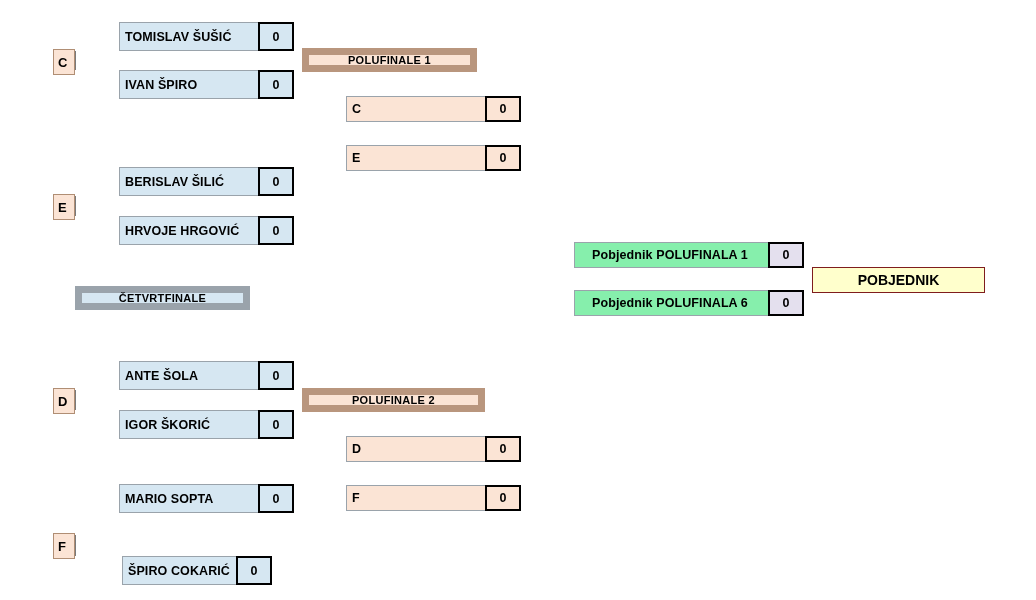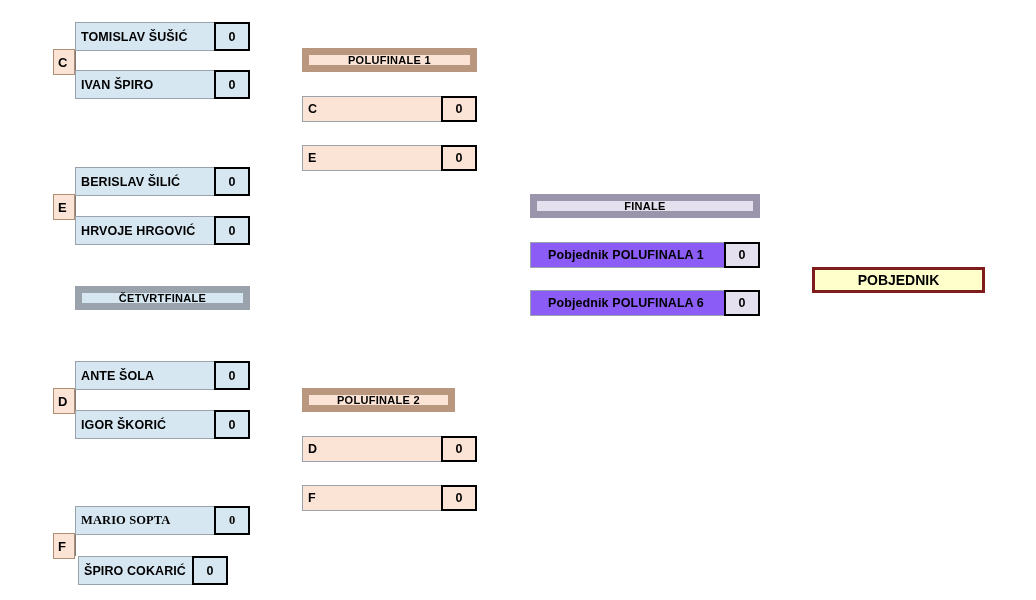--- a/index.html
+++ b/index.html
@@ -25,20 +25,21 @@
   
   .match {
     position: absolute;
   }
 
   .slot {
     position: absolute;
     display: flex;
     align-items: stretch;
     box-sizing: border-box;
+    margin-left: 44px;
   }
 
   .slot .namecell {
     flex: 1 1 auto;
     box-sizing: border-box;
     display: flex;
     align-items: center;
     font-size: 12.5px;
     font-weight: bold;
     letter-spacing: 0.1px;
@@ -62,21 +63,21 @@
 
   
   .qf .namecell { background: #d6e7f2; }
   .qf .scorecell { background: #d6e7f2; }
 
   
   .sf .namecell { background: #fbe4d5; }
   .sf .scorecell { background: #fbe4d5; }
 
   
-  .fin .namecell { background: #8b5cf6; padding-left: 17px; }
+  .fin .namecell { background: #86efac; padding-left: 17px; }
   .fin .scorecell { background: #e4e0ee; }
 
   
   .banner {
     position: absolute;
     box-sizing: border-box;
     display: flex;
     align-items: center;
     justify-content: center;
     font-size: 11px;
@@ -111,21 +112,21 @@
   
   .winner {
     position: absolute;
     box-sizing: border-box;
     display: flex;
     align-items: center;
     justify-content: center;
     font-size: 14px;
     font-weight: bold;
     background: #ffffcc;
-    border: 3px solid #7f1d1d;
+    border: 1px solid #7f1d1d;
   }
 </style>
 </head>
 <body>
 
 <div id="stage">
 
   <div class="match">
     <div class="slot qf" style="left:75px; top:22px; width:175px; height:29px;">
       <div class="namecell">TOMISLAV ŠUŠIĆ</div>
@@ -161,21 +162,21 @@
     </div>
     <div class="slot qf" style="left:75px; top:410px; width:175px; height:29px;justify-content:space-between;">
       <div class="namecell">IGOR ŠKORIĆ</div>
       <div class="scorecell" style="width:36px;">0</div>
     </div>
     <div class="connector" style="left:75px; top:390px; height:20px;"></div>
     <div class="marker" style="left:53px; top:388px; width:22px; height:26px;">D</div>
   </div>
 
   <div class="match">
-    <div class="slot qf" style="left:75px; top:506px; width:175px; height:29px;font-family:Liberation Serif, serif;">
+    <div class="slot qf" style="left:75px; top:484px; width:175px; height:29px;">
       <div class="namecell">MARIO SOPTA</div>
       <div class="scorecell" style="width:36px;">0</div>
     </div>
     <div class="slot qf" style="left:78px; top:556px; width:150px; height:29px;">
       <div class="namecell">ŠPIRO COKARIĆ</div>
       <div class="scorecell" style="width:36px;">0</div>
     </div>
     <div class="connector" style="left:75px; top:535px; height:21px;"></div>
     <div class="marker" style="left:53px; top:533px; width:22px; height:26px;">F</div>
   </div>
@@ -186,34 +187,33 @@
     <div class="slot sf" style="left:302px; top:96px; width:175px; height:26px;">
       <div class="namecell">C</div>
       <div class="scorecell" style="width:36px;">0</div>
     </div>
     <div class="slot sf" style="left:302px; top:145px; width:175px; height:26px;">
       <div class="namecell">E</div>
       <div class="scorecell" style="width:36px;">0</div>
     </div>
   </div>
 
-  <div class="banner sf" style="left:302px; top:388px; width:153px; height:24px;">POLUFINALE 2</div>
+  <div class="banner sf" style="left:302px; top:388px; width:183px; height:24px;">POLUFINALE 2</div>
 
   <div class="match">
     <div class="slot sf" style="left:302px; top:436px; width:175px; height:26px;">
       <div class="namecell">D</div>
       <div class="scorecell" style="width:36px;">0</div>
     </div>
     <div class="slot sf" style="left:302px; top:485px; width:175px; height:26px;">
       <div class="namecell">F</div>
       <div class="scorecell" style="width:36px;">0</div>
     </div>
   </div>
 
-  <div class="banner fin" style="left:530px; top:194px; width:230px; height:24px;">FINALE</div>
 
   <div class="match">
     <div class="slot fin" style="left:530px; top:242px; width:230px; height:26px;">
       <div class="namecell">Pobjednik POLUFINALA 1</div>
       <div class="scorecell" style="width:36px;">0</div>
     </div>
     <div class="slot fin" style="left:530px; top:290px; width:230px; height:26px;">
       <div class="namecell">Pobjednik POLUFINALA 6</div>
       <div class="scorecell" style="width:36px;">0</div>
     </div>

